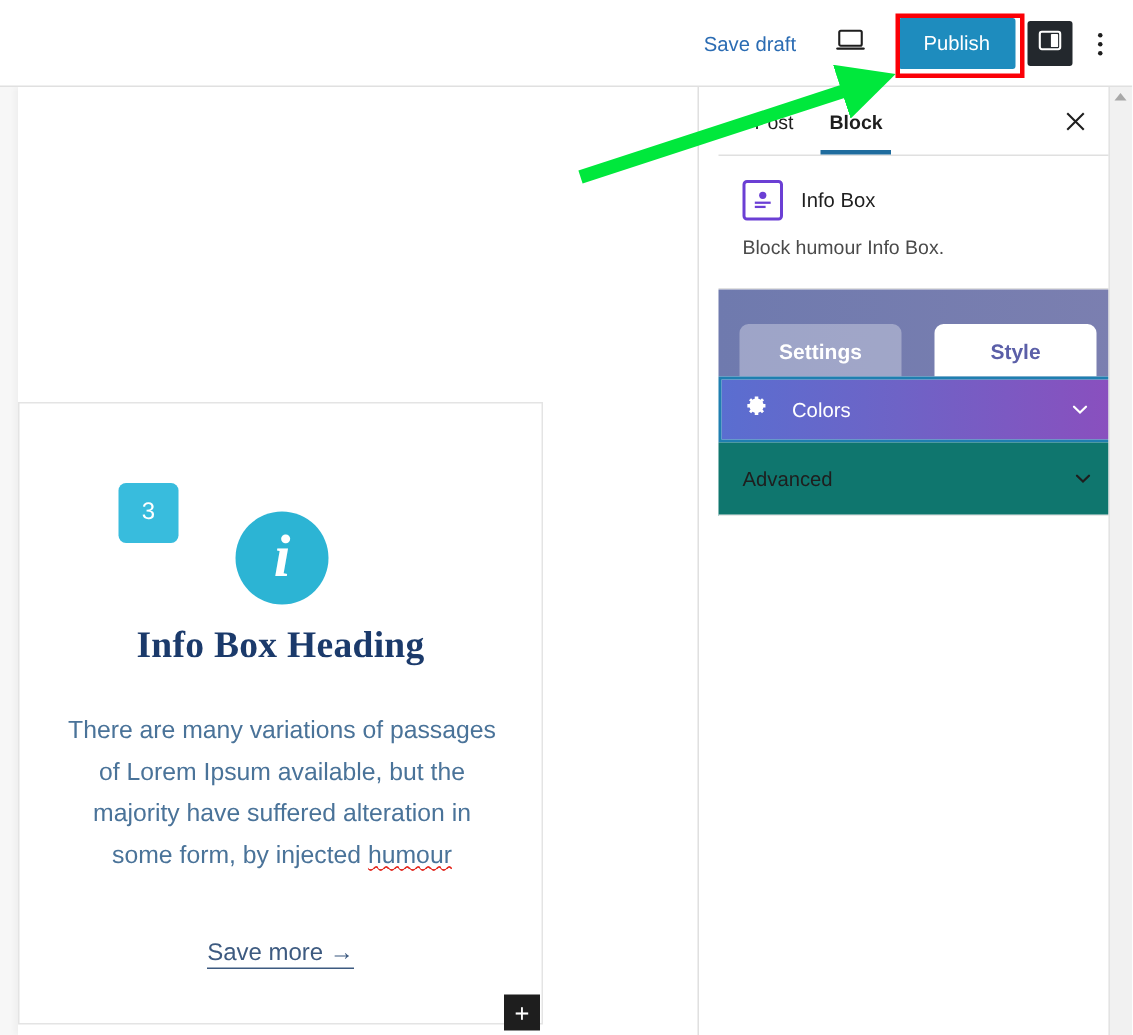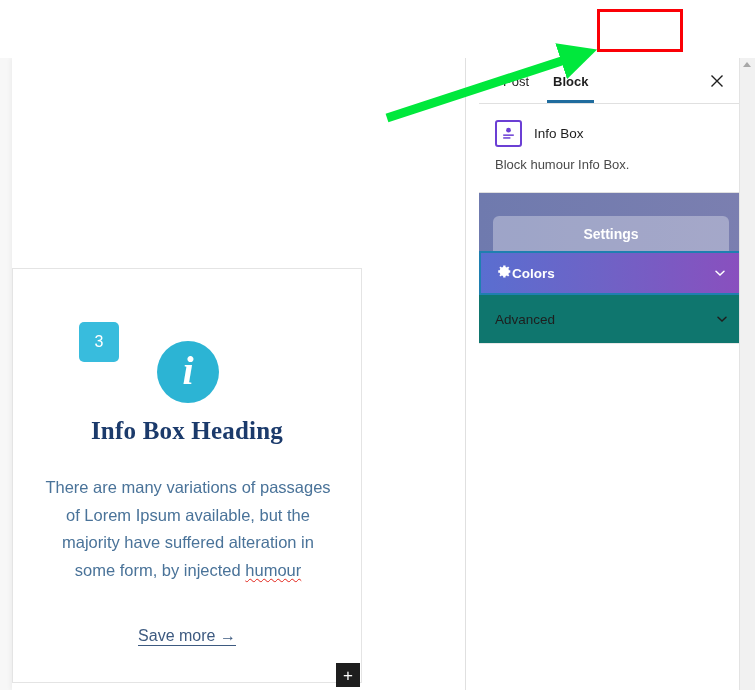--- a/index.html
+++ b/index.html
@@ -327,22 +327,22 @@
     border: 2px solid #1f7fb0;
     box-sizing: border-box;
     display: flex;
     align-items: center;
     padding: 0 14px;
     cursor: pointer;
   }
   .colors-label {
     color: #ffffff;
     font-size: 13.5px;
-    font-weight: bold;
-    margin-left: 0;
+    font-weight: normal;
+    margin-left: 16px;
     font-family: "Liberation Sans", sans-serif;
   }
   .chev {
     position: absolute;
     right: 16px; top: 50%;
     transform: translateY(-50%);
     width: 14px; height: 14px;
   }
 
   .advanced-row {
@@ -387,20 +387,54 @@
     width: 755px; height: 690px;
     pointer-events: none;
     z-index: 40;
   }
 </style>
 </head>
 <body>
 
 <div id="app">
 
+  <div class="topbar">
+    <div class="topbar-right">
+
+      <div class="save-draft">Save draft</div>
+
+      <div class="preview-btn">
+        <span>
+          <svg width="20" height="16" viewBox="0 0 20 16">
+            <rect x="2.5" y="1.5" width="15" height="10" rx="1" fill="none" stroke="#1e1e1e" stroke-width="1.4"></rect>
+            <rect x="0.5" y="12.6" width="19" height="1.6" rx="0.8" fill="#1e1e1e"></rect>
+          </svg>
+        </span>
+      </div>
+
+      <div class="publish-wrap">
+        <button class="publish-btn">Publish</button>
+      </div>
+
+      <div class="sidebar-toggle">
+        <span>
+          <svg width="16" height="16" viewBox="0 0 16 16">
+            <rect x="1.2" y="2.2" width="13.6" height="11.6" rx="1.4" fill="none" stroke="#ffffff" stroke-width="1.4"></rect>
+            <rect x="8.6" y="3.6" width="4.8" height="8.8" rx="0.6" fill="#ffffff"></rect>
+          </svg>
+        </span>
+      </div>
+
+      <div class="kebab-btn">
+        <i></i>
+        <i></i>
+        <i></i>
+      </div>
+    </div>
+  </div>
 
   <div class="red-annot"></div>
 
   <div class="canvas">
     <div class="canvas-inner">
 
       <div class="infobox-card">
 
         <div class="badge-num">3</div>
 
@@ -444,20 +478,21 @@
             <rect x="3.2" y="12.2" width="7.2" height="1.5" fill="#6b3fd4"></rect>
           </svg>
         </div>
         <div class="blockinfo-title">Info Box</div>
       </div>
       <div class="blockinfo-desc">Block humour Info Box.</div>
     </div>
 
     <div class="plugin-tabs">
       <div class="ptab inactive">Settings</div>
+      <div class="ptab active">Style</div>
     </div>
 
     <div class="colors-row">
       <span>
         <svg width="17" height="17" viewBox="0 0 20 20">
           <path fill="#ffffff" d="M10 6.4a3.6 3.6 0 1 0 0 7.2 3.6 3.6 0 0 0 0-7.2zm0 5.5a1.9 1.9 0 1 1 0-3.8 1.9 1.9 0 0 1 0 3.8z"></path>
           <path fill="#ffffff" d="M18 8.6h-1.6a6.6 6.6 0 0 0-.7-1.7l1.2-1.2-1.6-1.6-1.2 1.2a6.6 6.6 0 0 0-1.7-.7V2.8H9.6v1.8a6.6 6.6 0 0 0-1.7.7L6.7 4.1 5.1 5.7l1.2 1.2a6.6 6.6 0 0 0-.7 1.7H3.8v2.8h1.8c.15.6.39 1.17.7 1.7l-1.2 1.2 1.6 1.6 1.2-1.2c.53.31 1.1.55 1.7.7v1.8h2.8v-1.8c.6-.15 1.17-.39 1.7-.7l1.2 1.2 1.6-1.6-1.2-1.2c.31-.53.55-1.1.7-1.7H18V8.6z"></path>
         </svg>
       </span>
       <span class="colors-label">Colors</span>

